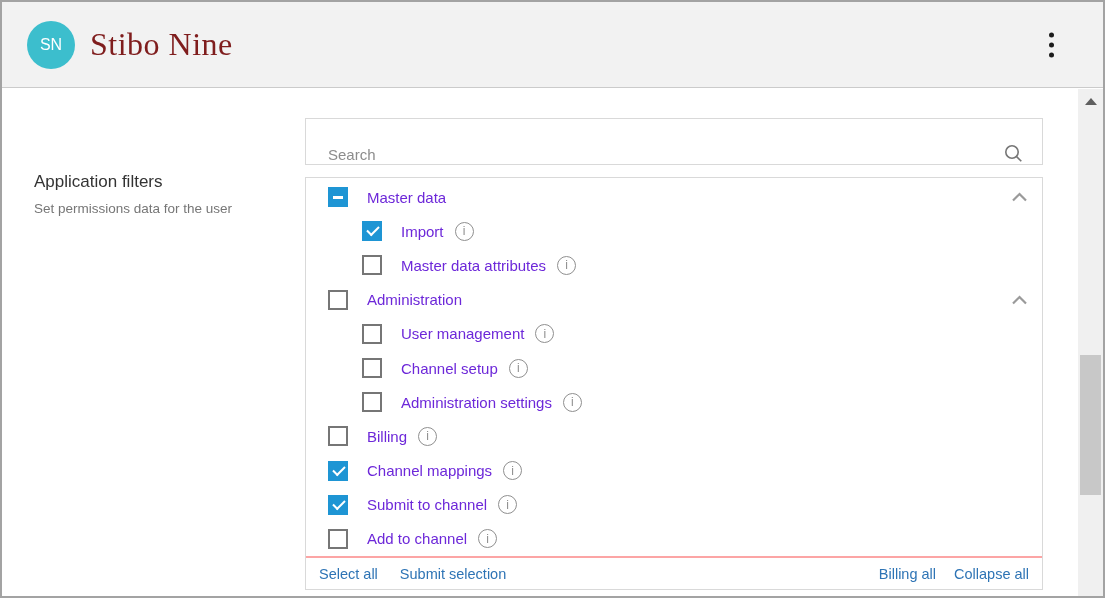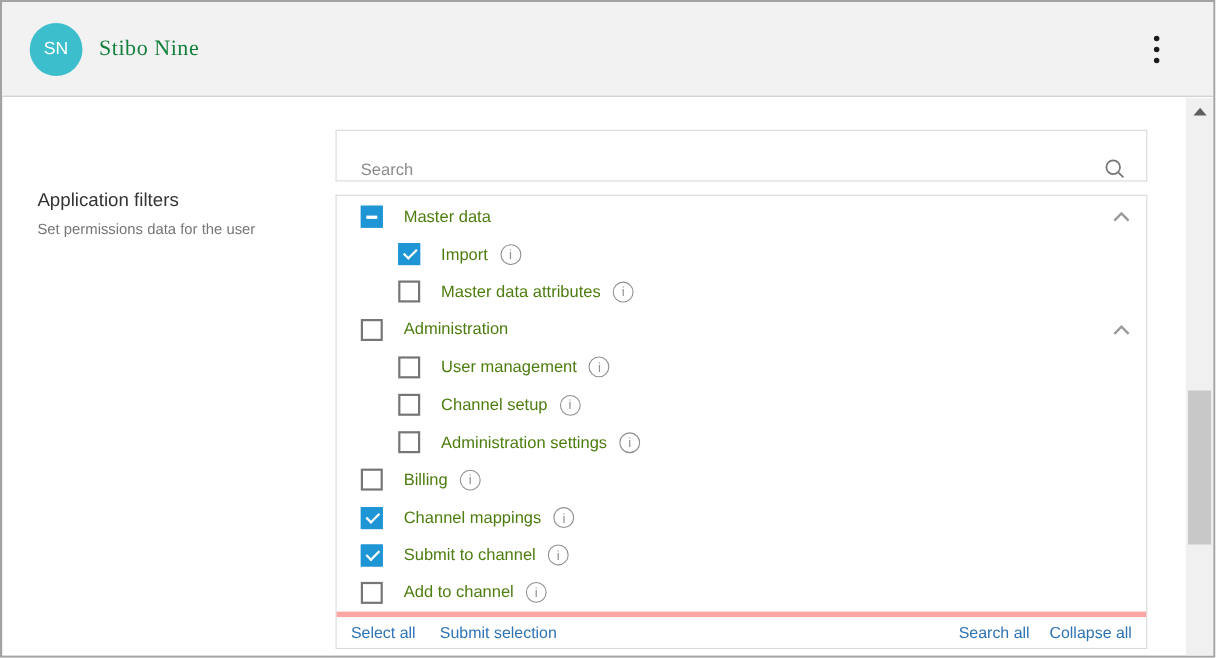--- a/index.html
+++ b/index.html
@@ -20,21 +20,21 @@
   }
   .avatar{
     width:48px;height:48px;border-radius:50%;
     background:var(--avatar-teal,#3cbecd);
     color:#ffffff;font-size:16px;
     display:flex;align-items:center;justify-content:center;
     margin-right:15px;flex:0 0 auto;
   }
   .app-title{
     font-family:"Liberation Serif", serif;
-    font-size:20px;color:#15803d;letter-spacing:0.5px;
+    font-size:32px;color:#7f1d1d;letter-spacing:0.5px;
   }
   .kebab{
     position:absolute;right:45px;top:50%;transform:translateY(-50%);
     display:flex;flex-direction:column;gap:5px;cursor:pointer;padding:4px;
   }
   .kebab .dot{width:5px;height:5px;border-radius:50%;background:#1c1c1c;}
   
   .sidebar{position:absolute;left:32px;top:122px;width:255px;margin-top:48px;}
   .sidebar-title{font-size:17px;color:#333333;margin:0 0 9px 0;font-weight:normal;}
   .sidebar-subtitle{font-size:13.5px;color:#767676;}
@@ -72,32 +72,32 @@
     border-color:var(--checkbox-blue,#1e95d4);
   }
   .checkbox.checked::after{
     content:"";position:absolute;left:3px;top:3px;width:10px;height:5px;
     border-left:2px solid #fff;border-bottom:2px solid #fff;
     transform:rotate(-45deg);
   }
   .checkbox.indeterminate::after{
     content:"";position:absolute;left:3px;top:7px;width:10px;height:2.5px;background:#fff;
   }
-  .row-label{margin-left:19px;font-size:15px;color:#4d7c0f;}
+  .row-label{margin-left:19px;font-size:15px;color:#6d28d9;}
   .info-icon{
     margin-left:11px;width:19px;height:19px;box-sizing:border-box;
     border:1.5px solid #8f8f8f;border-radius:50%;
     display:flex;align-items:center;justify-content:center;
     font-size:12px;color:#8f8f8f;cursor:pointer;flex:0 0 auto;
     line-height:1;
   }
   .chevron-icon{position:absolute;right:14px;top:50%;transform:translateY(-50%);cursor:pointer;display:flex;}
   
   .tree-footer{
-    flex:0 0 34px;border-top:5px solid #fca5a5;
+    flex:0 0 34px;border-top:2px solid #fca5a5;
     display:flex;align-items:center;padding:0 13px;box-sizing:border-box;
     font-size:14.5px;
   }
   .tree-footer a{color:var(--link-blue,#2e74b5);text-decoration:none;cursor:pointer;}
   .footer-left{display:flex;gap:22px;}
   .footer-right{display:flex;gap:18px;margin-left:auto;}
   
   .scrollbar{
     position:absolute;right:0;top:87px;bottom:0;width:25px;
     background:#f0f0f0;
@@ -231,21 +231,21 @@
     <span class="info-icon">i</span>
 
   </div>
 </div>
     <div class="tree-footer">
       <div class="footer-left">
         <a>Select all</a>
         <a>Submit selection</a>
       </div>
       <div class="footer-right">
-        <a>Search all</a>
+        <a>Billing all</a>
         <a>Collapse all</a>
       </div>
     </div>
   </div>
 
   <div class="scrollbar">
     <div class="scroll-up-arrow"></div>
     <div class="scroll-thumb"></div>
   </div>
 

